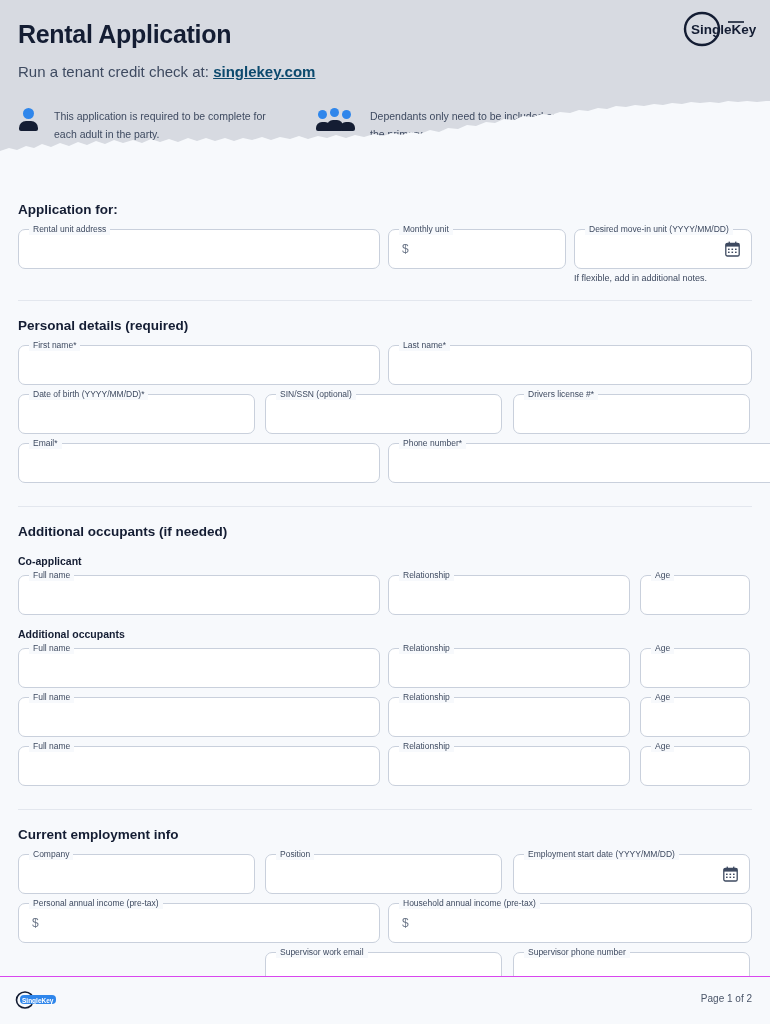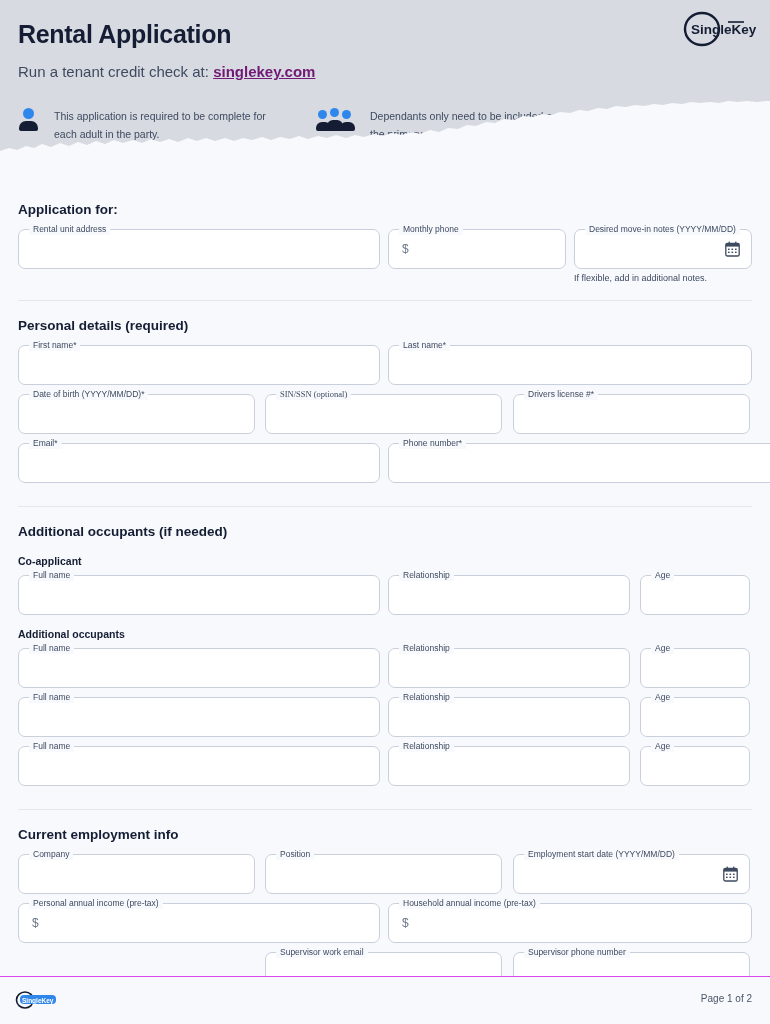--- a/index.html
+++ b/index.html
@@ -21,21 +21,21 @@
   .header-title {
     position: absolute; left: 18px; top: 20px;
     font-size: 25px; font-weight: bold; color: #141d33;
     letter-spacing: -0.3px;
   }
   .header-sub {
     position: absolute; left: 18px; top: 63px;
     font-size: 15px; color: #3e4a60; font-weight: 500;
   }
   .header-sub a {
-    color: #701a75; text-decoration: underline; font-weight: 600;
+    color: #0c4a6e; text-decoration: underline; font-weight: 600;
   }
   .note-row { position: absolute; top: 106px; left: 18px; display: flex; gap: 43px; }
   .note { display: flex; align-items: flex-start; gap: 14px; width: 255px; }
   .note-text { font-size: 10.5px; color: #3e4a60; line-height: 1.75; padding-top: 1px; }
 
   .icon-person { width: 22px; height: 24px; position: relative; flex: 0 0 22px; margin-top: 2px; }
   .icon-person .head {
     position: absolute; left: 5px; top: 0; width: 11px; height: 11px;
     border-radius: 50%; background: #2f86eb;
   }
@@ -164,25 +164,25 @@
   </div>
 
   <div class="content">
       <div class="section">
         <div class="sec-title">Application for:</div>
         <div class="row">
           <div class="fld" style="left:0px;width:362px;">
             <span class="lg">Rental unit address</span>
           </div>
           <div class="fld" style="left:370px;width:178px;">
-            <span class="lg">Monthly phone</span>
+            <span class="lg">Monthly unit</span>
             <span class="val">$</span>
           </div>
           <div class="fld" style="left:556px;width:178px;">
-            <span class="lg">Desired move-in notes (YYYY/MM/DD)</span>
+            <span class="lg">Desired move-in unit (YYYY/MM/DD)</span>
             <svg class="cal" viewBox="0 0 15 16">
               <rect x="0.8" y="2.4" width="13.4" height="12.6" rx="1.6" fill="none" stroke="#3e4a60" stroke-width="1.3"></rect>
               <rect x="0.8" y="2.4" width="13.4" height="3.2" fill="#3e4a60"></rect>
               <rect x="3.6" y="0.6" width="1.3" height="3" fill="#3e4a60"></rect>
               <rect x="10.1" y="0.6" width="1.3" height="3" fill="#3e4a60"></rect>
               <g fill="#3e4a60">
                 <rect x="3" y="7.6" width="1.6" height="1.4"></rect>
                 <rect x="6.5" y="7.6" width="1.6" height="1.4"></rect>
                 <rect x="10" y="7.6" width="1.6" height="1.4"></rect>
                 <rect x="3" y="10.6" width="1.6" height="1.4"></rect>
@@ -203,21 +203,21 @@
             <span class="lg">First name*</span>
           </div>
           <div class="fld" style="left:370px;width:364px;text-align:right;">
             <span class="lg">Last name*</span>
           </div>
         </div>
         <div class="row">
           <div class="fld" style="left:0px;width:237px;">
             <span class="lg">Date of birth (YYYY/MM/DD)*</span>
           </div>
-          <div class="fld" style="left:247px;width:237px;font-family:Liberation Serif, serif;">
+          <div class="fld" style="left:247px;width:237px;">
             <span class="lg">SIN/SSN (optional)</span>
           </div>
           <div class="fld" style="left:495px;width:237px;">
             <span class="lg">Drivers license #*</span>
           </div>
         </div>
         <div class="row">
           <div class="fld" style="left:0px;width:362px;">
             <span class="lg">Email*</span>
           </div>

